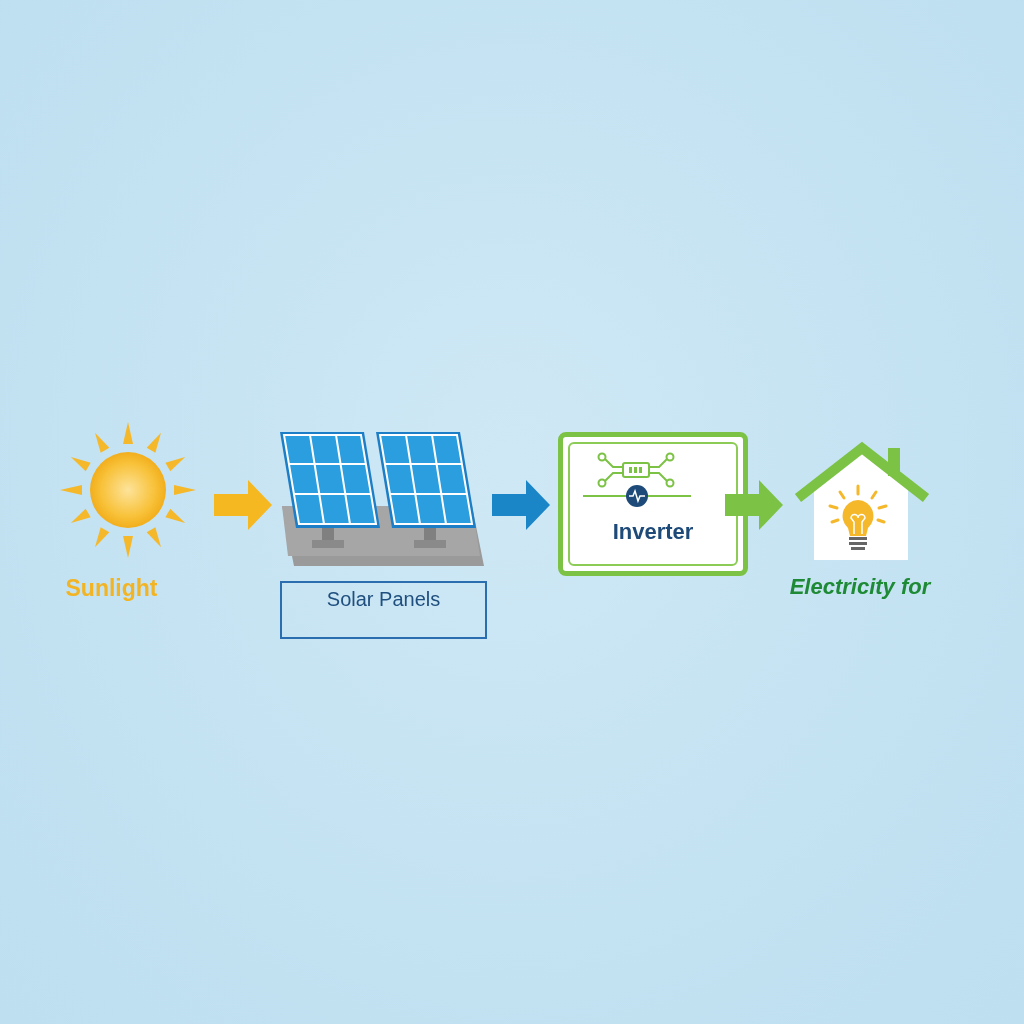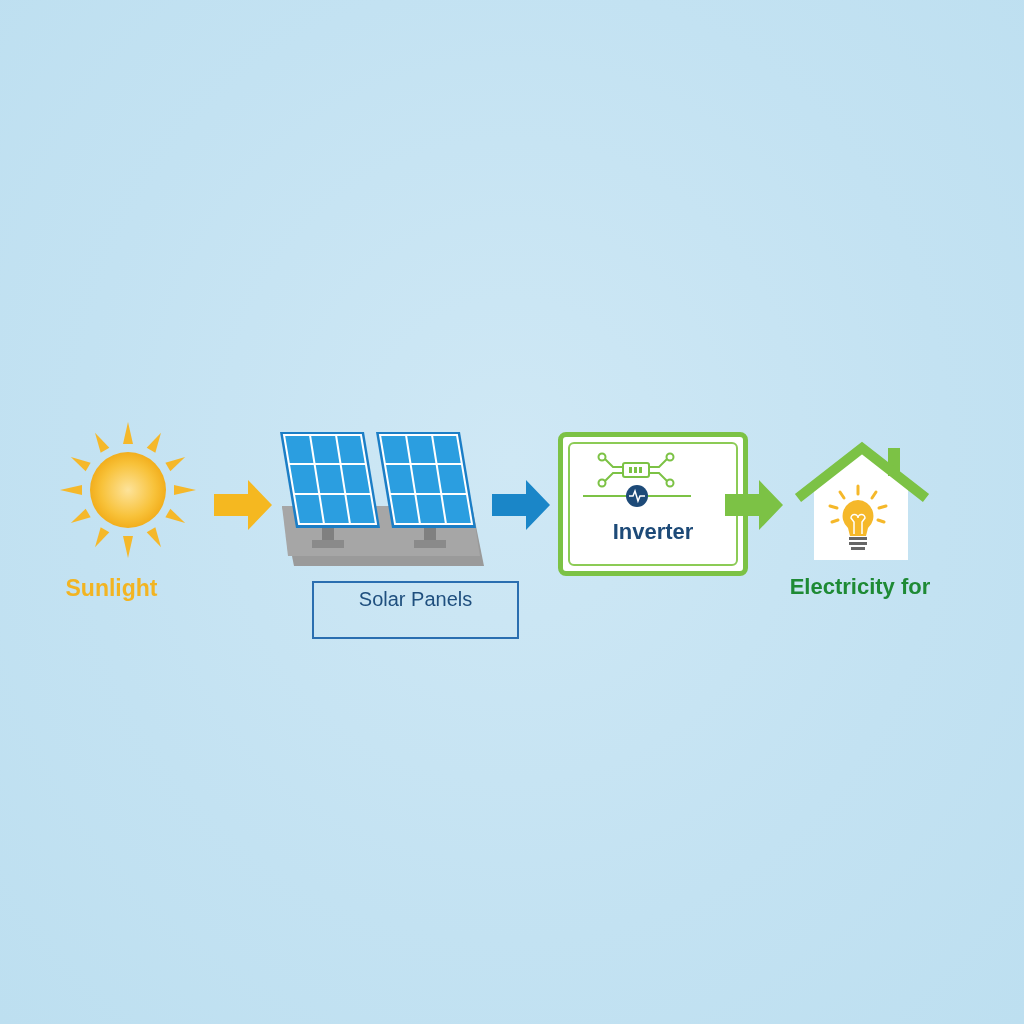--- a/index.html
+++ b/index.html
@@ -7,34 +7,34 @@
     width:1024px; height:1024px; overflow:hidden; position:relative;
     background: radial-gradient(ellipse at 50% 45%, #cfe8f5 0%, #c3e2f2 60%, #bddff0 100%);
     font-family: "Liberation Sans", sans-serif;
   }
   .abs { position:absolute; }
   .label { font-weight:bold; text-align:center; }
   .sun-label { left:44px; top:575px; width:135px; font-size:23px; color:#f2b422; }
   .panel-label-box {
     left:280px; top:581px; width:207px; height:58px;
     border:2px solid #2a6eb0; box-sizing:border-box;
-    color:#1f4f7e; font-size:20px; text-align:center; line-height:24px; padding-top:4px;margin-left:32px;
+    color:#1f4f7e; font-size:20px; text-align:center; line-height:24px; padding-top:4px;
   }
   .panel-label-box span { display:block; }
   .inverter-box {
     left:558px; top:432px; width:190px; height:144px; box-sizing:border-box;
     border:5px solid #7cc245; border-radius:8px; background:#fff;
   }
   .inverter-inner {
     position:absolute; left:5px; top:5px; right:5px; bottom:5px;
     border:2px solid #8ccb55; border-radius:6px;
   }
   .inverter-label { left:0; width:100%; top:82px; font-size:22px; color:#1d4a78; }
   .home-label { left:770px; top:574px; width:180px; font-size:22px; color:#1e8a35; line-height:26px; }
-  .home-label span { display:block; }
+  .home-label span { display:block;font-style:italic; }
 </style>
 </head>
 <body>
 
 <svg class="abs" style="left:58px;top:420px" width="140" height="140" viewBox="0 0 140 140">
   <defs>
     <radialGradient id="sg" cx="50%" cy="50%" r="50%">
       <stop offset="0%" stop-color="#fde39a"></stop>
       <stop offset="70%" stop-color="#f8c23a"></stop>
       <stop offset="100%" stop-color="#f2ae1c"></stop>

